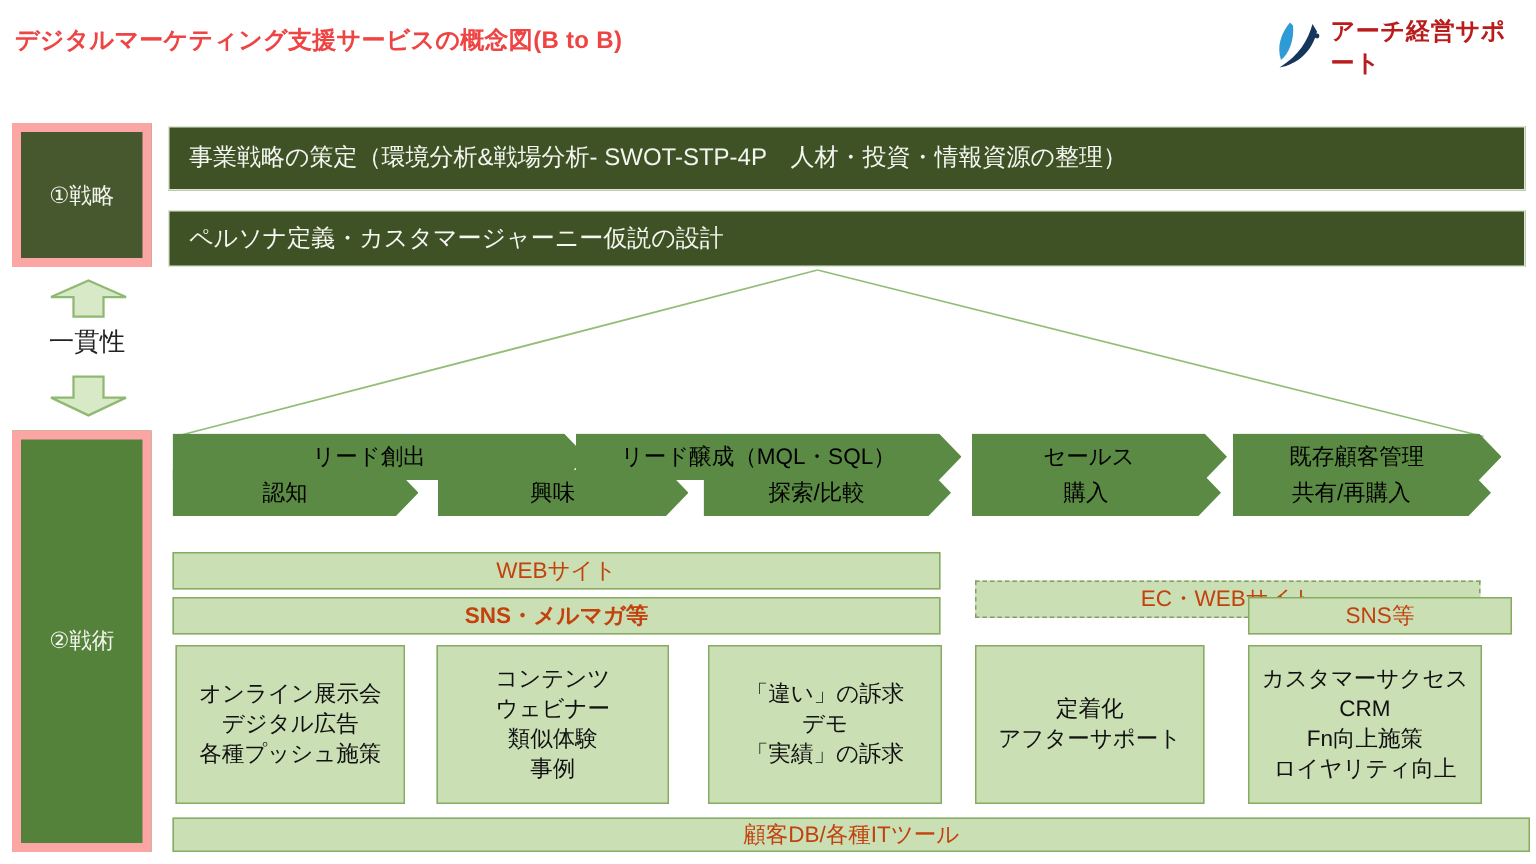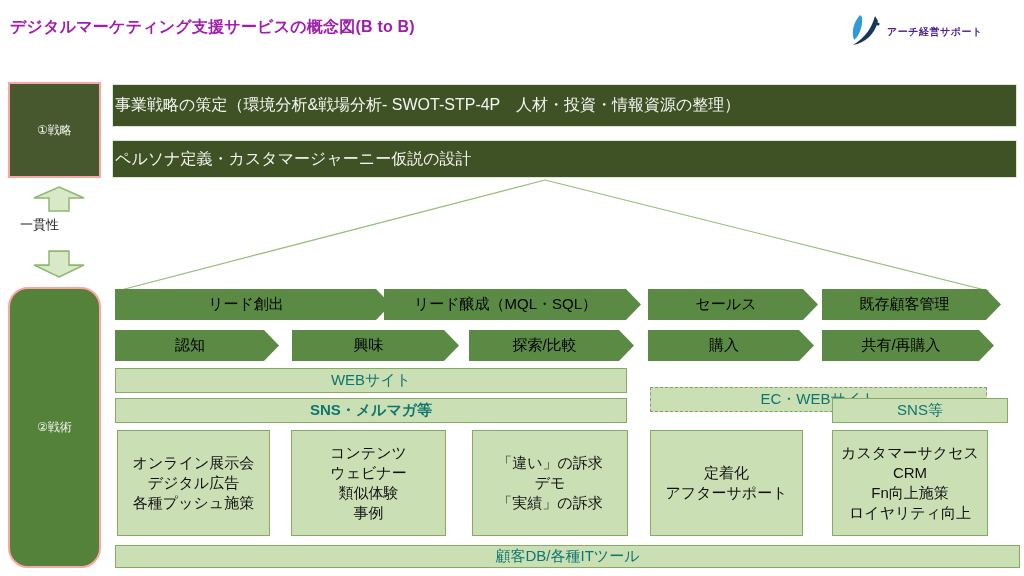--- a/index.html
+++ b/index.html
@@ -6,79 +6,79 @@
   html,body { width:1024px; height:576px; }
   body {
     font-family:"Liberation Sans","DejaVu Sans",sans-serif;
     background:#ffffff; position:relative; overflow:hidden;
   }
   .stage { position:absolute; left:0; top:0; width:1024px; height:576px; }
 
   
   .title {
     position:absolute; left:10px; top:17px;
-    font-size:16px; font-weight:bold; color:#a21caf;
+    font-size:16px; font-weight:bold; color:#ef4444;
     letter-spacing:0.2px;
   }
   .logo { position:absolute; left:845px; top:10px; width:175px; height:44px; display:flex; align-items:center; }
   .logo-icon { width:40px; height:40px; flex:0 0 auto; }
-  .logo-text { font-size:10px; font-weight:bold; color:#4c1d95; margin-left:2px; letter-spacing:0.5px; }
+  .logo-text { font-size:16px; font-weight:bold; color:#b91c1c; margin-left:2px; letter-spacing:0.5px; }
 
   
   .side-label {
     position:absolute; display:flex; align-items:center; justify-content:center;
-    color:#f2f5ee; font-size:12px; border:2px solid #fca5a5;
+    color:#f2f5ee; font-size:15px; border:6px solid #fca5a5;
   }
   .strategy-label { left:8px; top:82px; width:93px; height:96px; background:#47582f; }
-  .tactics-label  { left:8px; top:287px; width:93px; height:281px; background:#55823b;border-radius:20px; }
+  .tactics-label  { left:8px; top:287px; width:93px; height:281px; background:#55823b; }
 
   .dark-bar {
     position:absolute; left:112px; width:905px; background:#3f5226;
-    color:#f4f6f0; display:flex; align-items:center; padding-left:2px;
+    color:#f4f6f0; display:flex; align-items:center; padding-left:13px;
     font-size:16px; border:1px solid #dde8d2;
   }
   .dark-bar-1 { top:84px;  height:43px; }
   .dark-bar-2 { top:140px; height:38px; }
 
   
   .consistency-text {
-    position:absolute; left:20px; top:216px; width:76px; text-align:left;
-    font-size:13px; color:#222;
+    position:absolute; left:20px; top:216px; width:76px; text-align:center;
+    font-size:17px; color:#222;
   }
   .v-arrow { position:absolute; left:32px; width:54px; }
   .v-arrow-up   { top:186px; height:26px; }
   .v-arrow-down { top:250px; height:28px; }
 
   
   .connector-svg { position:absolute; left:0; top:0; width:1024px; height:576px; pointer-events:none; }
 
   
   .chev {
     position:absolute; height:31px; background:#5a8a43; color:#000000;
     display:flex; align-items:center; justify-content:center;
     font-size:15px; padding-right:14px;
     clip-path:polygon(0 0, calc(100% - 15px) 0, 100% 50%, calc(100% - 15px) 100%, 0 100%);
   }
   .row-funnel .chev { top:289px; }
-  .row-journey .chev { top:330px; }
+  .row-journey .chev { top:313px; }
   .f0 { left:115px; width:276px; }
   .f1 { left:384px; width:257px; }
   .f2 { left:648px; width:170px; }
   .f3 { left:822px; width:179px; }
   .j0 { left:115px; width:164px; }
   .j1 { left:292px; width:167px; }
   .j2 { left:469px; width:165px; }
   .j3 { left:648px; width:166px; }
   .j4 { left:822px; width:172px; }
 
   
   .lite {
     position:absolute; background:#cbdfb5; border:1px solid #86ab62;
     display:flex; align-items:center; justify-content:center;
-    font-size:15px; color:#0f766e;
+    font-size:15px; color:#c2410c;
   }
   .ch-web      { left:115px; top:368px; width:512px; height:25px; }
   .ch-snsmail  { left:115px; top:398px; width:512px; height:25px;font-weight:bold; }
   .ch-ecweb    { left:650px; top:387px; width:337px; height:25px; border:1px dashed #7f9f66; }
   .ch-sns      { left:832px; top:398px; width:176px; height:25px; }
 
   .tbox {
     position:absolute; top:430px; height:106px;
     background:#cbdfb5; border:1px solid #86ab62;
     display:flex; flex-direction:column; align-items:center; justify-content:center;

